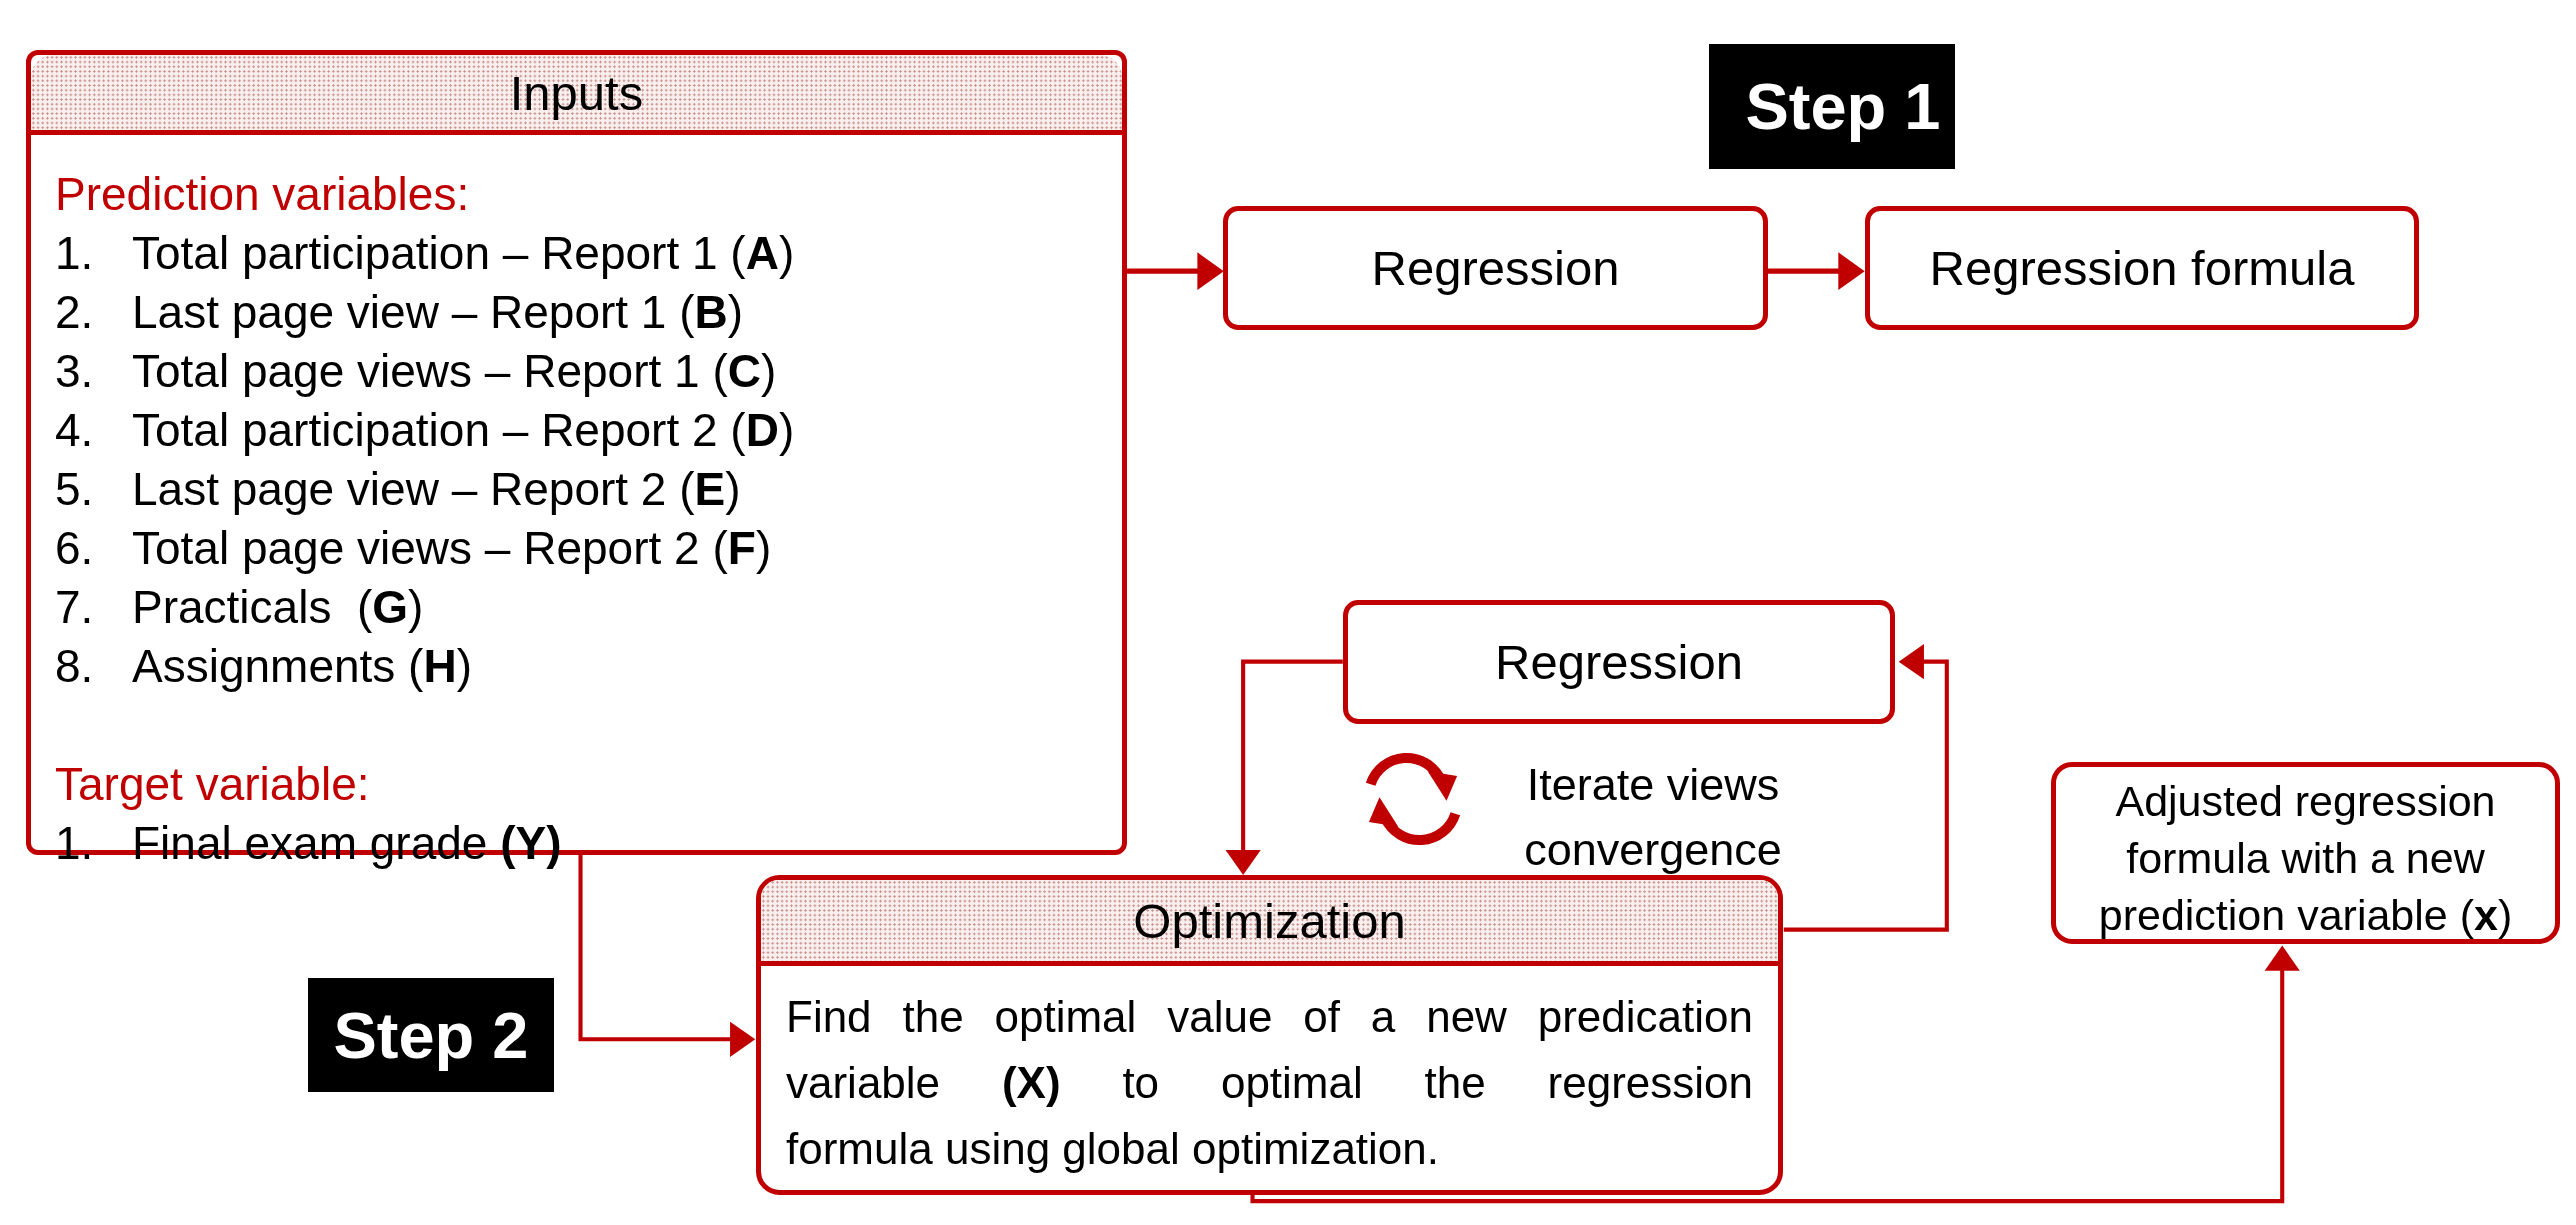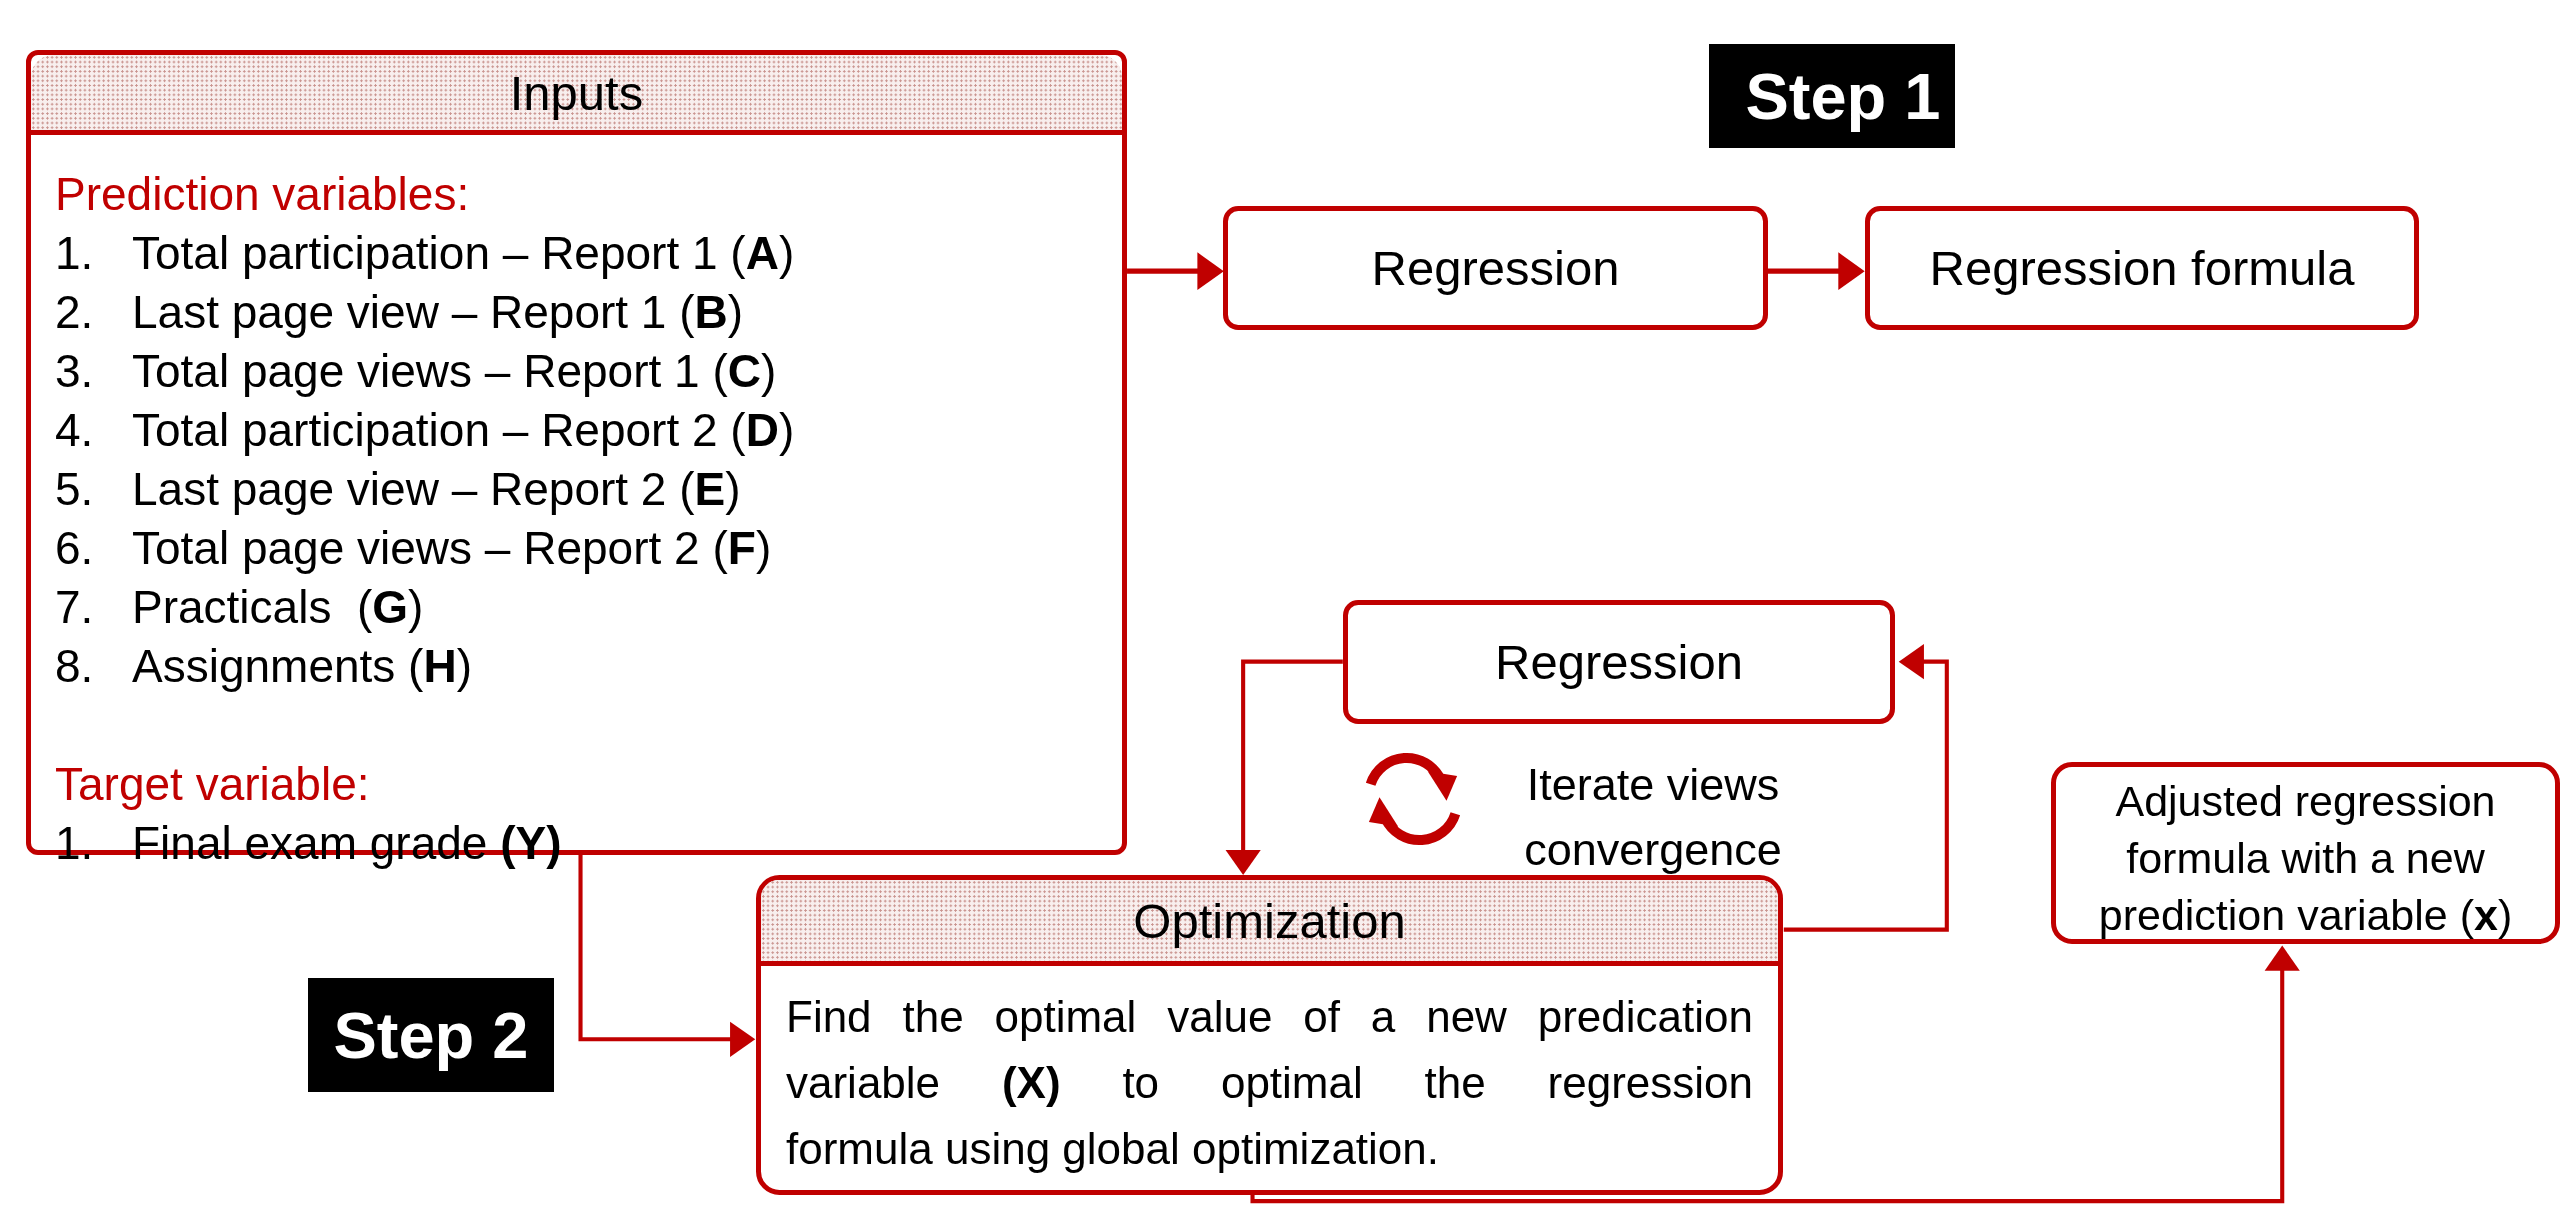--- a/index.html
+++ b/index.html
@@ -180,21 +180,21 @@
       <div class="spacer-row"></div>
 
       <div class="red-label">Target variable:</div>
       <div class="li-row">
         <span class="li-num">1.</span>
         <span><span>Final exam grade </span><b>(Y)</b><span></span></span>
       </div>
     </div>
   </div>
 
-  <div class="abs step-label" style="left:1709px; top:44px; width:246px; height:104px;padding-left:22px;">
+  <div class="abs step-label" style="left:1709px; top:44px; width:246px; height:125px;padding-left:22px;">
     <span>Step 1</span>
   </div>
 
   <div class="abs rbox center-label" style="left:1223px; top:206px; width:545px; height:124px;">
     <span>Regression</span>
   </div>
 
   <div class="abs rbox center-label" style="left:1865px; top:206px; width:554px; height:124px;">
     <span>Regression formula</span>
   </div>

